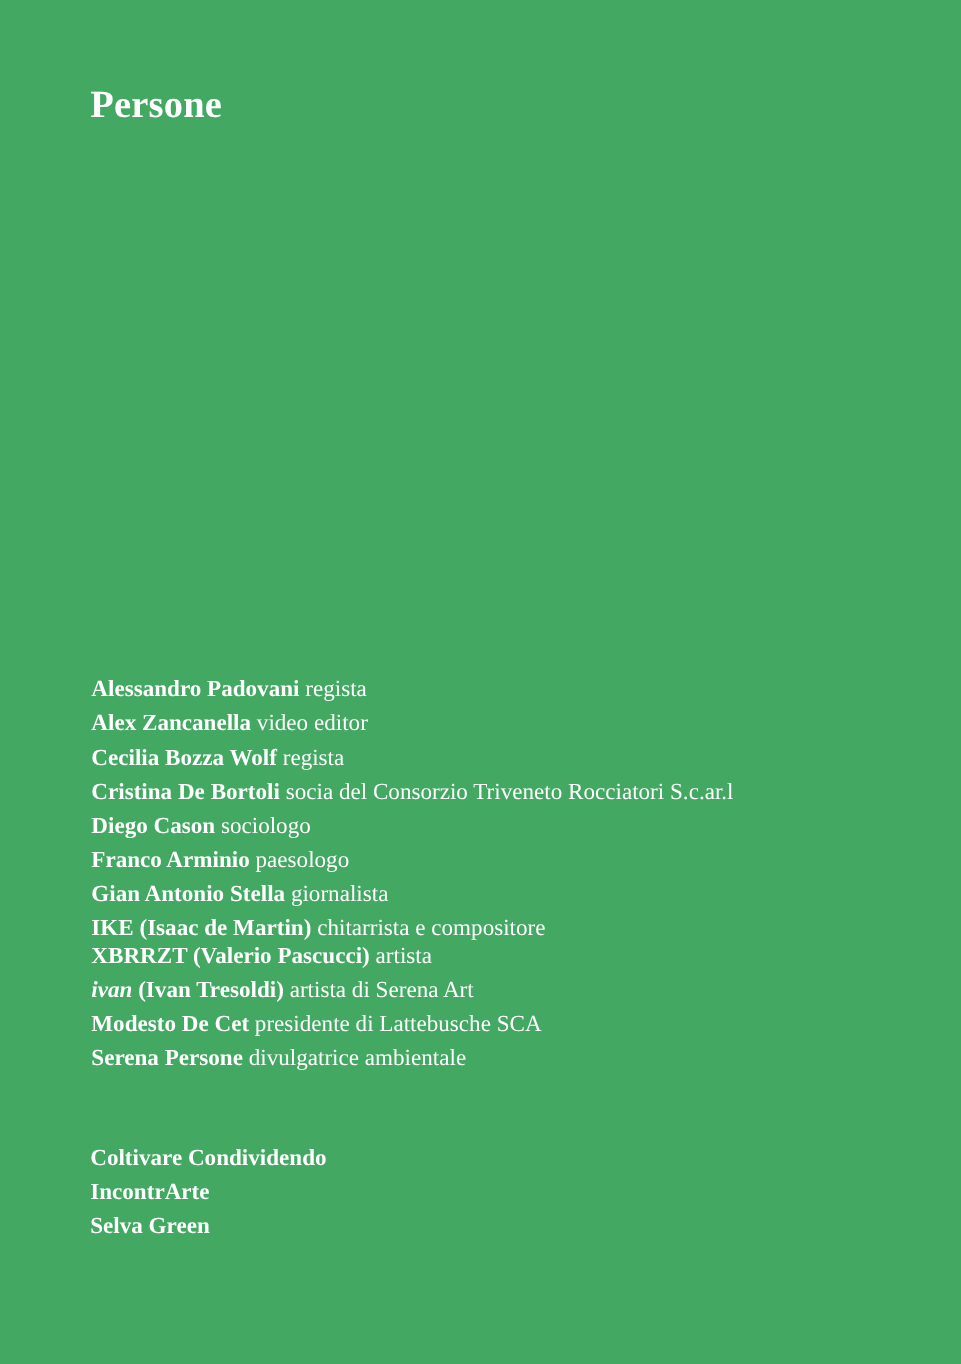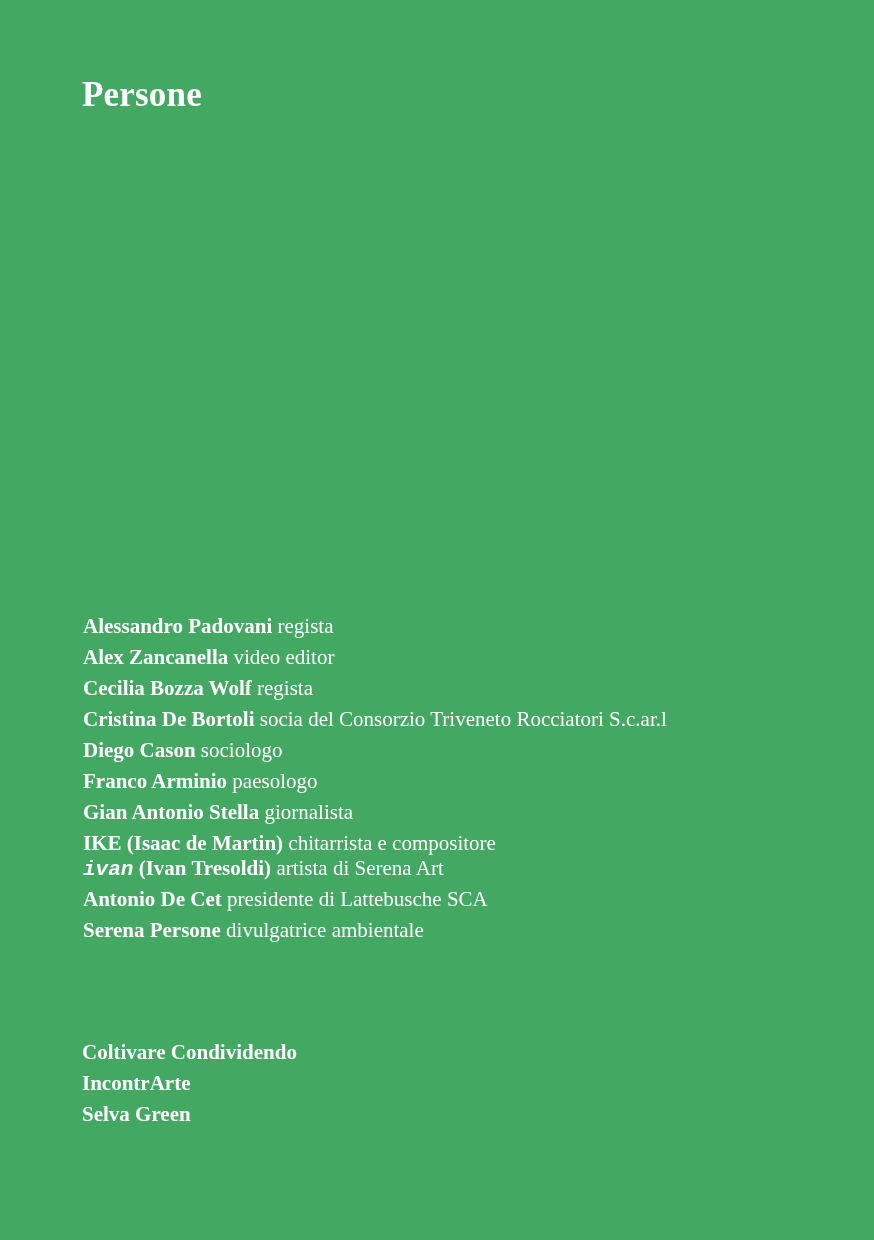--- a/index.html
+++ b/index.html
@@ -43,21 +43,20 @@
     }
     .people-list li.tight {
       height: 25px;
     }
     .name {
       font-weight: bold;
     }
     .name-italic {
       font-style: italic;
       font-weight: bold;
-      font-family: Liberation Mono, monospace;
     }
     .role {
       font-weight: normal;
     }
     .org-list {
       position: absolute;
       left: 82px;
       top: 1038px;
       margin: 0;
       padding: 0;
@@ -104,26 +103,30 @@
   </li>
   <li>
     <span class="name">Gian Antonio Stella</span>
     <span class="role">giornalista</span>
   </li>
   <li class="tight">
     <span class="name">IKE (Isaac de Martin)</span>
     <span class="role">chitarrista e compositore</span>
   </li>
   <li>
+    <span class="name">XBRRZT (Valerio Pascucci)</span>
+    <span class="role">artista</span>
+  </li>
+  <li>
     <span class="name-italic">ivan</span>
     <span class="name">(Ivan Tresoldi)</span>
     <span class="role">artista di Serena Art</span>
   </li>
   <li>
-    <span class="name">Antonio De Cet</span>
+    <span class="name">Modesto De Cet</span>
     <span class="role">presidente di Lattebusche SCA</span>
   </li>
   <li>
     <span class="name">Serena Persone</span>
     <span class="role">divulgatrice ambientale</span>
   </li>
 </ul>
 
 <ul class="org-list">
   <li>Coltivare Condividendo</li>

